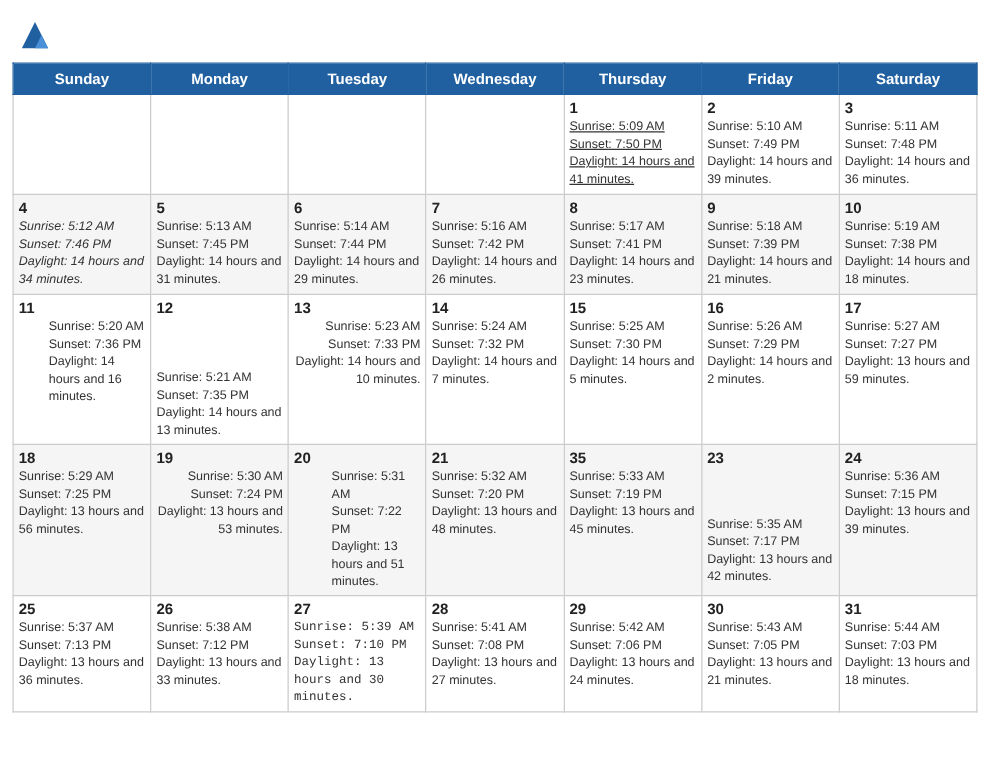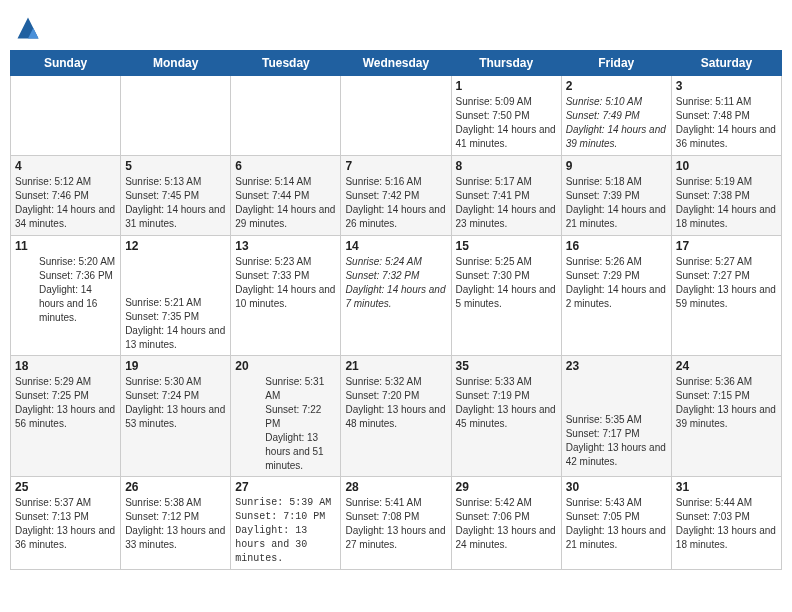--- a/index.html
+++ b/index.html
@@ -133,41 +133,41 @@
     </tr>
   </thead>
   <tbody id="calendar-body">
   <tr class="week-row">
         <td class="empty"></td>
         <td class="empty"></td>
         <td class="empty"></td>
         <td class="empty"></td>
         <td>
           <span class="day-num">1</span>
-          <div class="day-info" style="white-space: pre-line;">Sunrise: 5:09 AM
+          <div class="day-info" style="white-space: pre-line; text-decoration: underline;">Sunrise: 5:09 AM
 Sunset: 7:50 PM
 Daylight: 14 hours and 41 minutes.</div>
         </td>
         <td>
           <span class="day-num">2</span>
-          <div class="day-info" style="white-space: pre-line; font-style: italic;">Sunrise: 5:10 AM
+          <div class="day-info" style="white-space: pre-line;">Sunrise: 5:10 AM
 Sunset: 7:49 PM
 Daylight: 14 hours and 39 minutes.</div>
         </td>
         <td>
           <span class="day-num">3</span>
           <div class="day-info" style="white-space: pre-line;">Sunrise: 5:11 AM
 Sunset: 7:48 PM
 Daylight: 14 hours and 36 minutes.</div>
         </td>
       </tr>
       <tr class="week-row">
         <td>
           <span class="day-num">4</span>
-          <div class="day-info" style="white-space: pre-line;">Sunrise: 5:12 AM
+          <div class="day-info" style="white-space: pre-line; font-style: italic;">Sunrise: 5:12 AM
 Sunset: 7:46 PM
 Daylight: 14 hours and 34 minutes.</div>
         </td>
         <td>
           <span class="day-num">5</span>
           <div class="day-info" style="white-space: pre-line;">Sunrise: 5:13 AM
 Sunset: 7:45 PM
 Daylight: 14 hours and 31 minutes.</div>
         </td>
         <td>
@@ -209,27 +209,27 @@
 Daylight: 14 hours and 16 minutes.</div>
         </td>
         <td>
           <span class="day-num">12</span>
           <div class="day-info" style="white-space: pre-line; margin-top: 43px;">Sunrise: 5:21 AM
 Sunset: 7:35 PM
 Daylight: 14 hours and 13 minutes.</div>
         </td>
         <td>
           <span class="day-num">13</span>
-          <div class="day-info" style="white-space: pre-line;">Sunrise: 5:23 AM
+          <div class="day-info" style="white-space: pre-line; text-align: right;">Sunrise: 5:23 AM
 Sunset: 7:33 PM
 Daylight: 14 hours and 10 minutes.</div>
         </td>
         <td>
           <span class="day-num">14</span>
-          <div class="day-info" style="white-space: pre-line; font-style: italic;">Sunrise: 5:24 AM
+          <div class="day-info" style="white-space: pre-line;">Sunrise: 5:24 AM
 Sunset: 7:32 PM
 Daylight: 14 hours and 7 minutes.</div>
         </td>
         <td>
           <span class="day-num">15</span>
           <div class="day-info" style="white-space: pre-line;">Sunrise: 5:25 AM
 Sunset: 7:30 PM
 Daylight: 14 hours and 5 minutes.</div>
         </td>
         <td>
@@ -247,21 +247,21 @@
       </tr>
       <tr class="week-row">
         <td>
           <span class="day-num">18</span>
           <div class="day-info" style="white-space: pre-line;">Sunrise: 5:29 AM
 Sunset: 7:25 PM
 Daylight: 13 hours and 56 minutes.</div>
         </td>
         <td>
           <span class="day-num">19</span>
-          <div class="day-info" style="white-space: pre-line;">Sunrise: 5:30 AM
+          <div class="day-info" style="white-space: pre-line; text-align: right;">Sunrise: 5:30 AM
 Sunset: 7:24 PM
 Daylight: 13 hours and 53 minutes.</div>
         </td>
         <td>
           <span class="day-num">20</span>
           <div class="day-info" style="white-space: pre-line; margin-left: 30px;">Sunrise: 5:31 AM
 Sunset: 7:22 PM
 Daylight: 13 hours and 51 minutes.</div>
         </td>
         <td>

